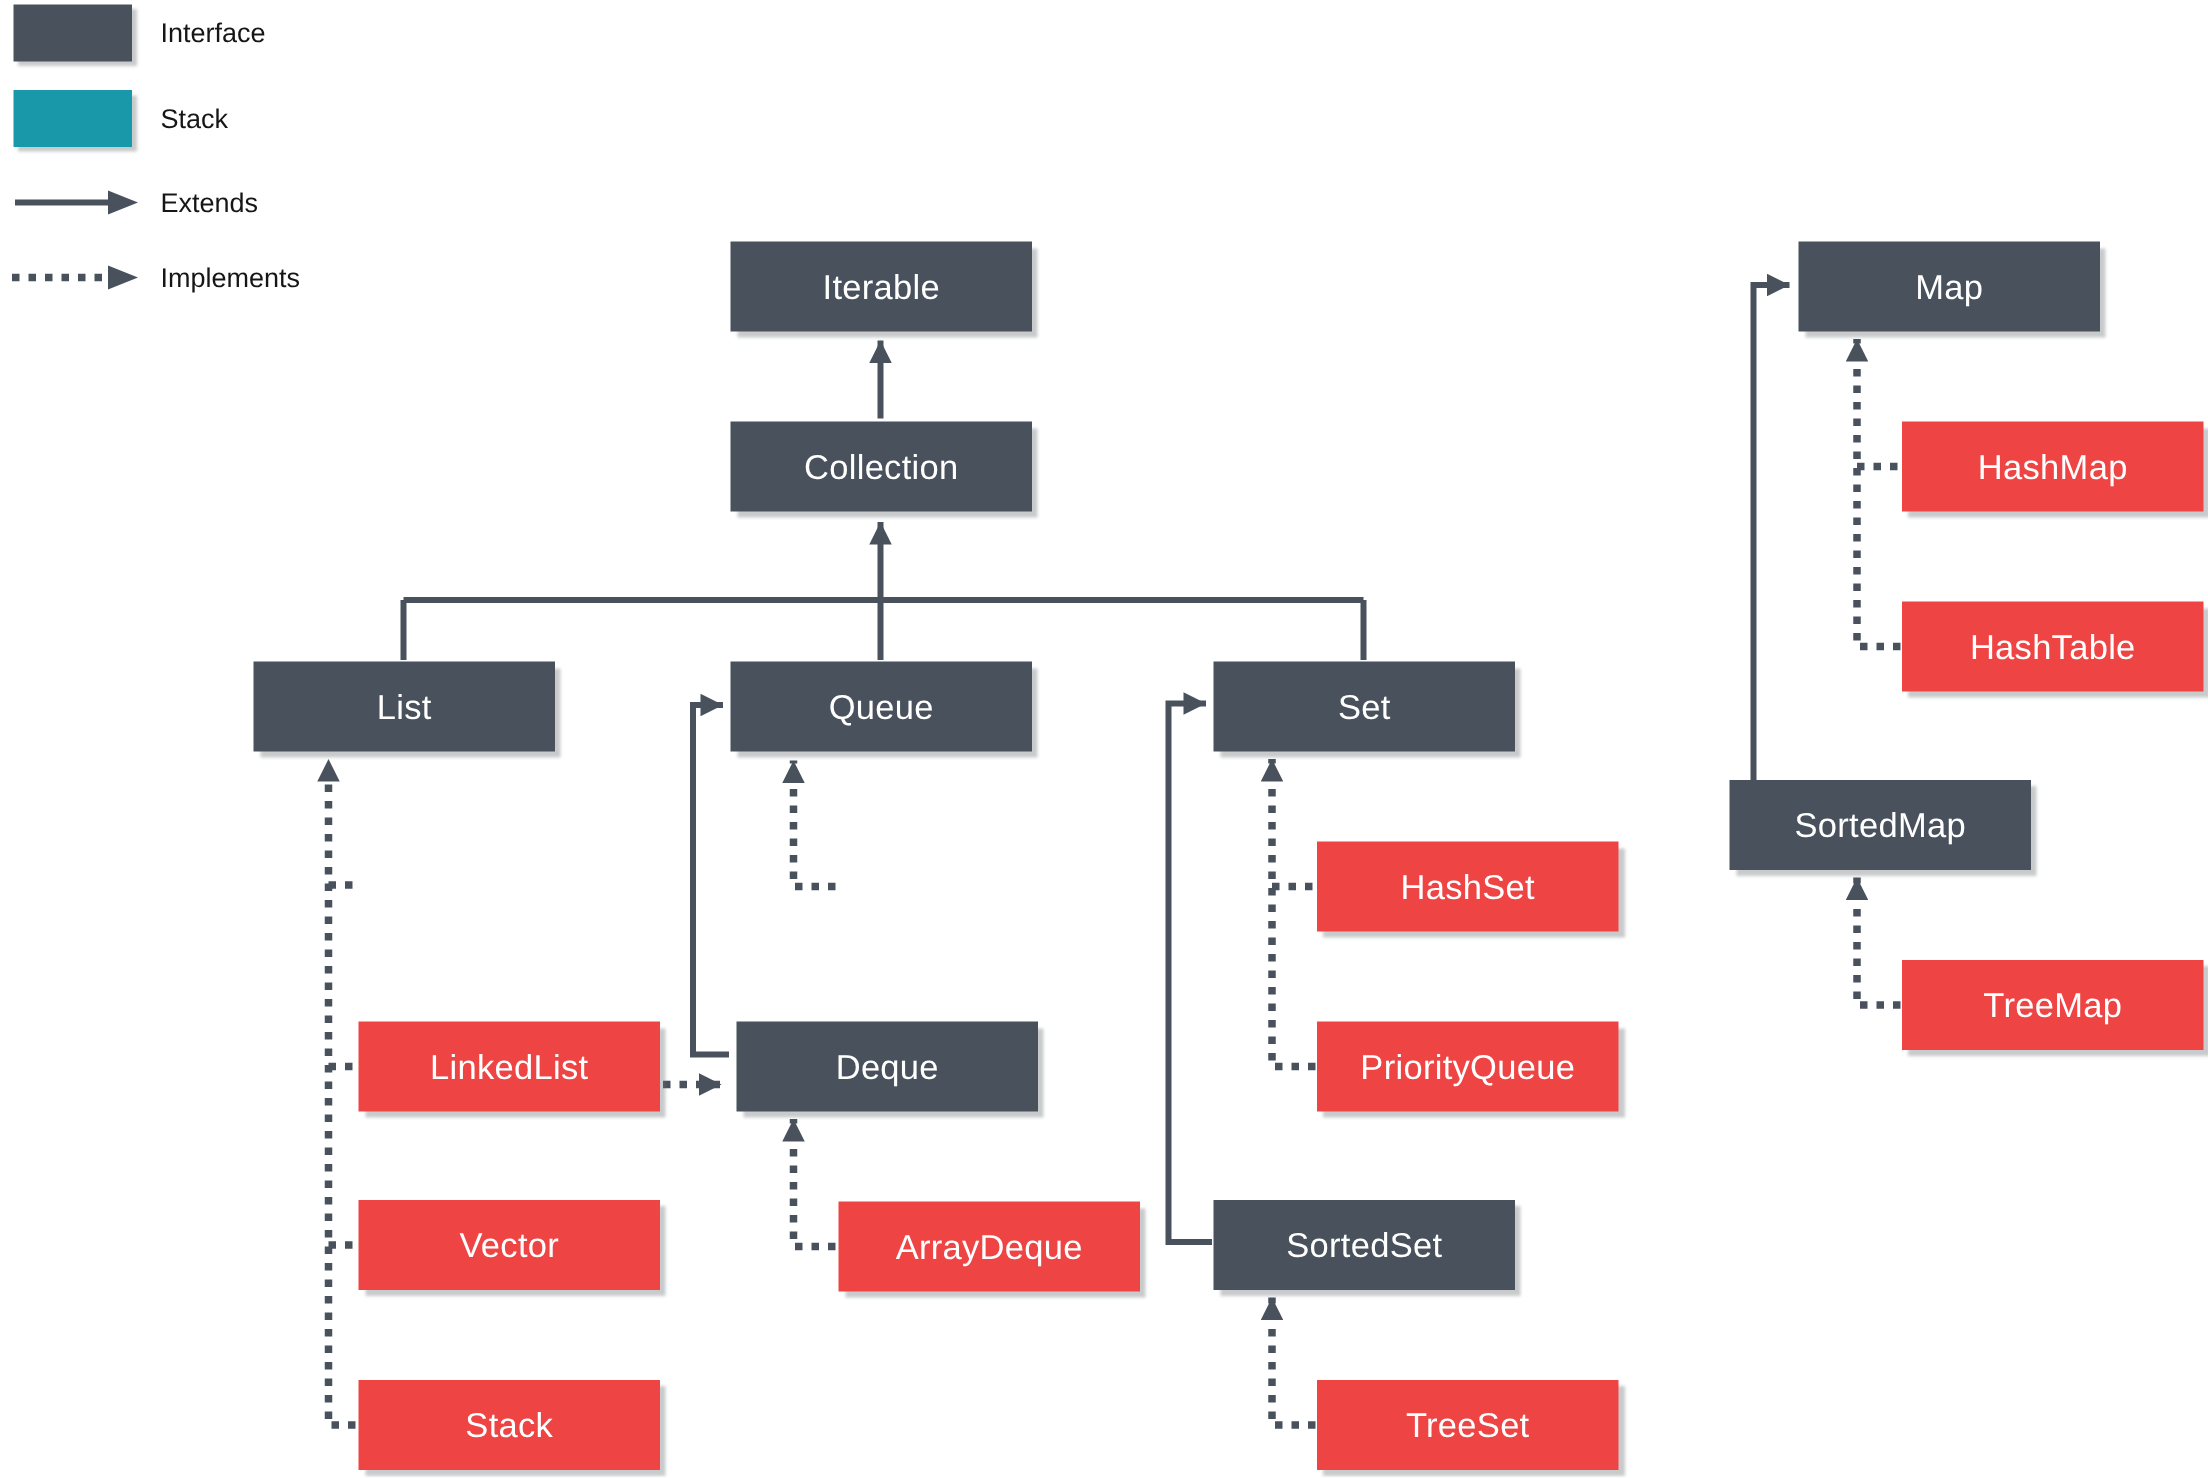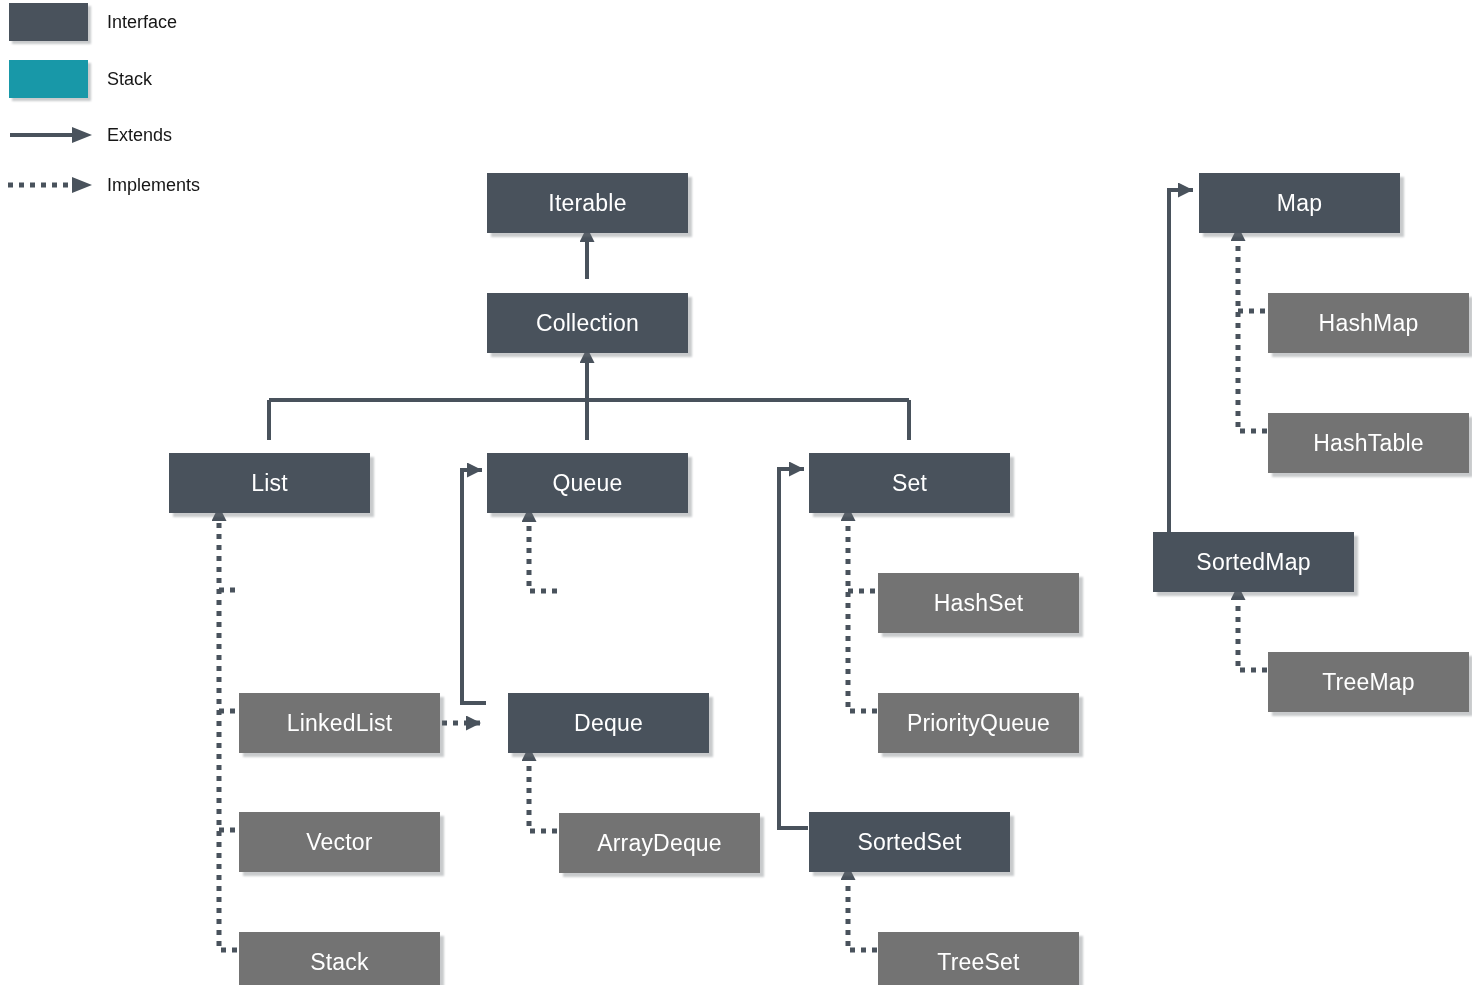--- a/index.html
+++ b/index.html
@@ -37,24 +37,23 @@
     position: absolute;
     width: 201px;
     height: 60px;
     display: flex;
     align-items: center;
     justify-content: center;
     color: #ffffff;
     font-size: 23px;
     letter-spacing: 0.2px;
     box-shadow: 4px 4px 2px rgba(110, 115, 122, 0.38);
-    margin-top: 12px;
   }
   .node.interface { background: #49525c; }
-  .node.class     { background: #737373; }
+  .node.class     { background: #ef4444; }
 
   .legend { position: absolute; left: 0; top: 0; width: 400px; height: 210px; }
   .swatch {
     position: absolute;
     left: 9px;
     width: 79px;
     height: 38px;
     box-shadow: 3px 3px 2px rgba(110, 115, 122, 0.38);
   }
   .swatch.interface { background: #49525c; top: 3px; }
@@ -130,21 +129,21 @@
       <polygon points="64,4 84,12 64,20" fill="#49525c"></polygon>
     </svg>
     <span class="legend-label" style="top:174px">Implements</span>
   </div>
 
   <div class="node interface" style="left:487px; top:161px">Iterable</div>
   <div class="node interface" style="left:487px; top:281px">Collection</div>
   <div class="node interface" style="left:169px; top:441px">List</div>
   <div class="node interface" style="left:487px; top:441px">Queue</div>
   <div class="node interface" style="left:809px; top:441px">Set</div>
-  <div class="node interface" style="left:508px; top:681px">Deque</div>
+  <div class="node interface" style="left:491px; top:681px">Deque</div>
   <div class="node interface" style="left:1199px; top:161px">Map</div>
   <div class="node interface" style="left:809px; top:800px">SortedSet</div>
   <div class="node interface" style="left:1153px; top:520px">SortedMap</div>
 
   <div class="node class" style="left:239px; top:681px">LinkedList</div>
   <div class="node class" style="left:239px; top:800px">Vector</div>
   <div class="node class" style="left:239px; top:920px">Stack</div>
   <div class="node class" style="left:559px; top:801px">ArrayDeque</div>
   <div class="node class" style="left:878px; top:561px">HashSet</div>
   <div class="node class" style="left:878px; top:681px">PriorityQueue</div>

